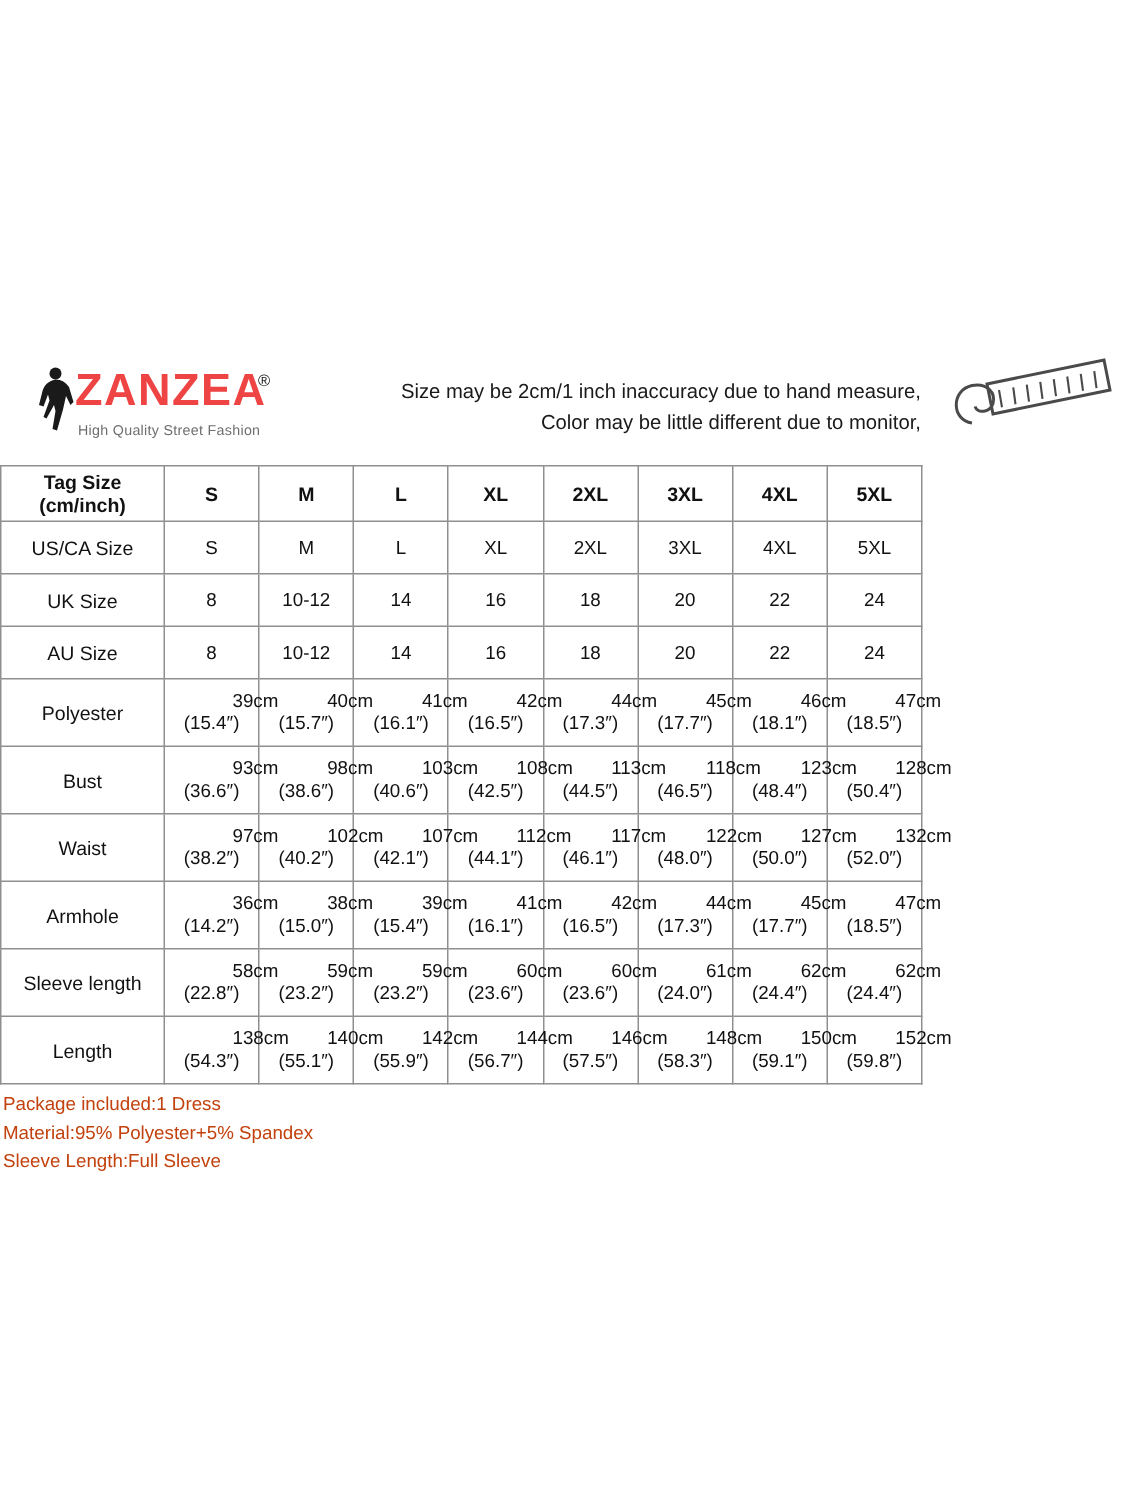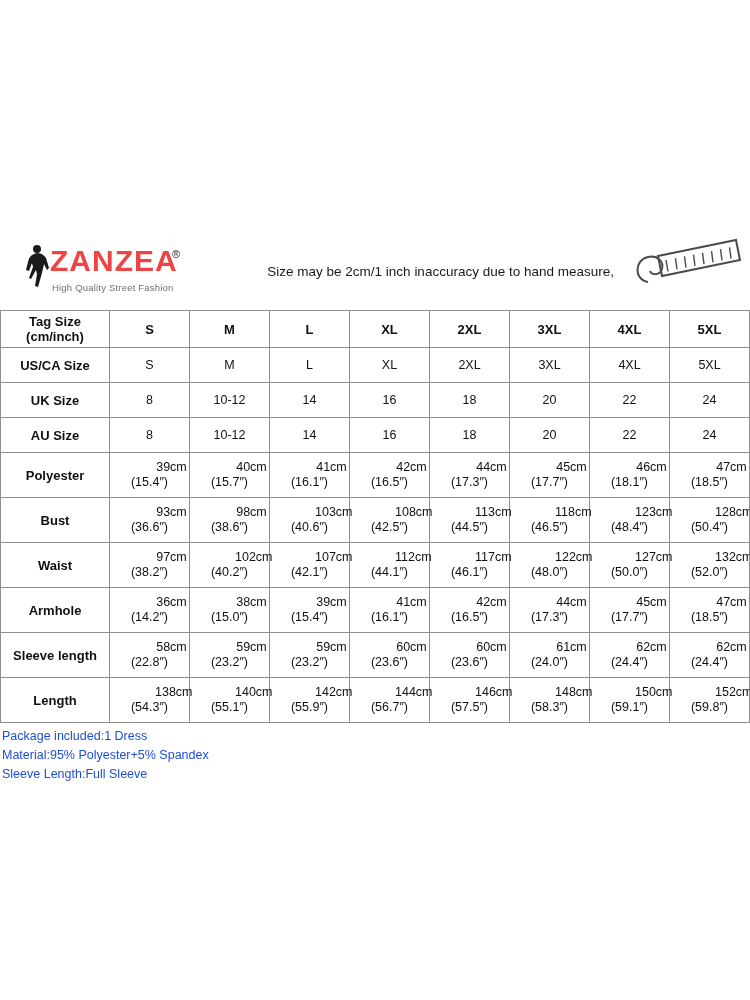--- a/index.html
+++ b/index.html
@@ -70,34 +70,34 @@
     padding-right: 10px;
   }
   .tape {
     width: 120px;
     flex: 0 0 120px;
     height: 70px;
     position: relative;
   }
   table.size-table {
     border-collapse: collapse;
-    width: 750px;
+    width: 615px;
     table-layout: fixed;
   }
   table.size-table td {
     border: 1px solid #8f8f8f;
     font-size: 12.5px;
     color: #111;
     text-align: center;
     vertical-align: middle;
     padding: 2px 1px;
     line-height: 15px;
   }
   table.size-table td.rowhead {
-    font-weight: bold;
+    font-weight: normal;
     font-size: 13px;
     width: 104px;
     padding: 3px 2px;
   }
   table.size-table tr.head td {
     font-weight: bold;
     font-size: 13px;
     height: 30px;
   }
   table.size-table tr.plain td {
@@ -105,21 +105,21 @@
   }
   table.size-table tr.dual td {
     height: 38px;
   }
   .cm { display: block; padding-left: 44px; }
   .inch { display: block; }
   .footer {
     padding: 4px 2px 0 2px;
     font-size: 12.5px;
     line-height: 19px;
-    color: #1d4ed8;
+    color: #c2410c;
   }
   .footer div { white-space: nowrap; }
 </style>
 </head>
 <body>
 
 <div id="sheet">
 
   <div class="header">
 
@@ -128,20 +128,21 @@
         <circle cx="13" cy="5" r="4" fill="#1a1a1a"></circle>
         <path d="M13 9 C8 10 5 13 4 18 L2 26 L5 27 L8 19 L9 23 L5 34 L7 35 L12 26 L13 30 L11 42 L14 43 L18 29 L20 20 L23 26 L25 24 L22 14 C20 11 17 9 13 9 Z" fill="#1a1a1a"></path>
       </svg>
       <div class="brand-name">ZANZEA</div>
       <div class="brand-reg">®</div>
       <div class="brand-tag">High Quality Street Fashion</div>
     </div>
 
     <div class="notice">
       <div>Size may be 2cm/1 inch inaccuracy due to hand measure,</div>
+      <div>Color may be little different due to monitor,</div>
     </div>
 
     <div class="tape">
       <svg viewBox="0 0 120 70" width="120" height="70">
         <path d="M24 46 C10 44 10 24 24 21 C34 19 40 26 38 33 C36 39 28 40 26 35" fill="none" stroke="#4a4a4a" stroke-width="2"></path>
         <path d="M34 20 L112 4 L116 24 L38 40 Z" fill="none" stroke="#4a4a4a" stroke-width="2"></path>
         <g stroke="#4a4a4a" stroke-width="1.4">
           <line x1="44" y1="35.5" x2="42" y2="24"></line>
           <line x1="53" y1="33.5" x2="51.5" y2="22.2"></line>
           <line x1="62" y1="31.7" x2="60.5" y2="20.4"></line>

